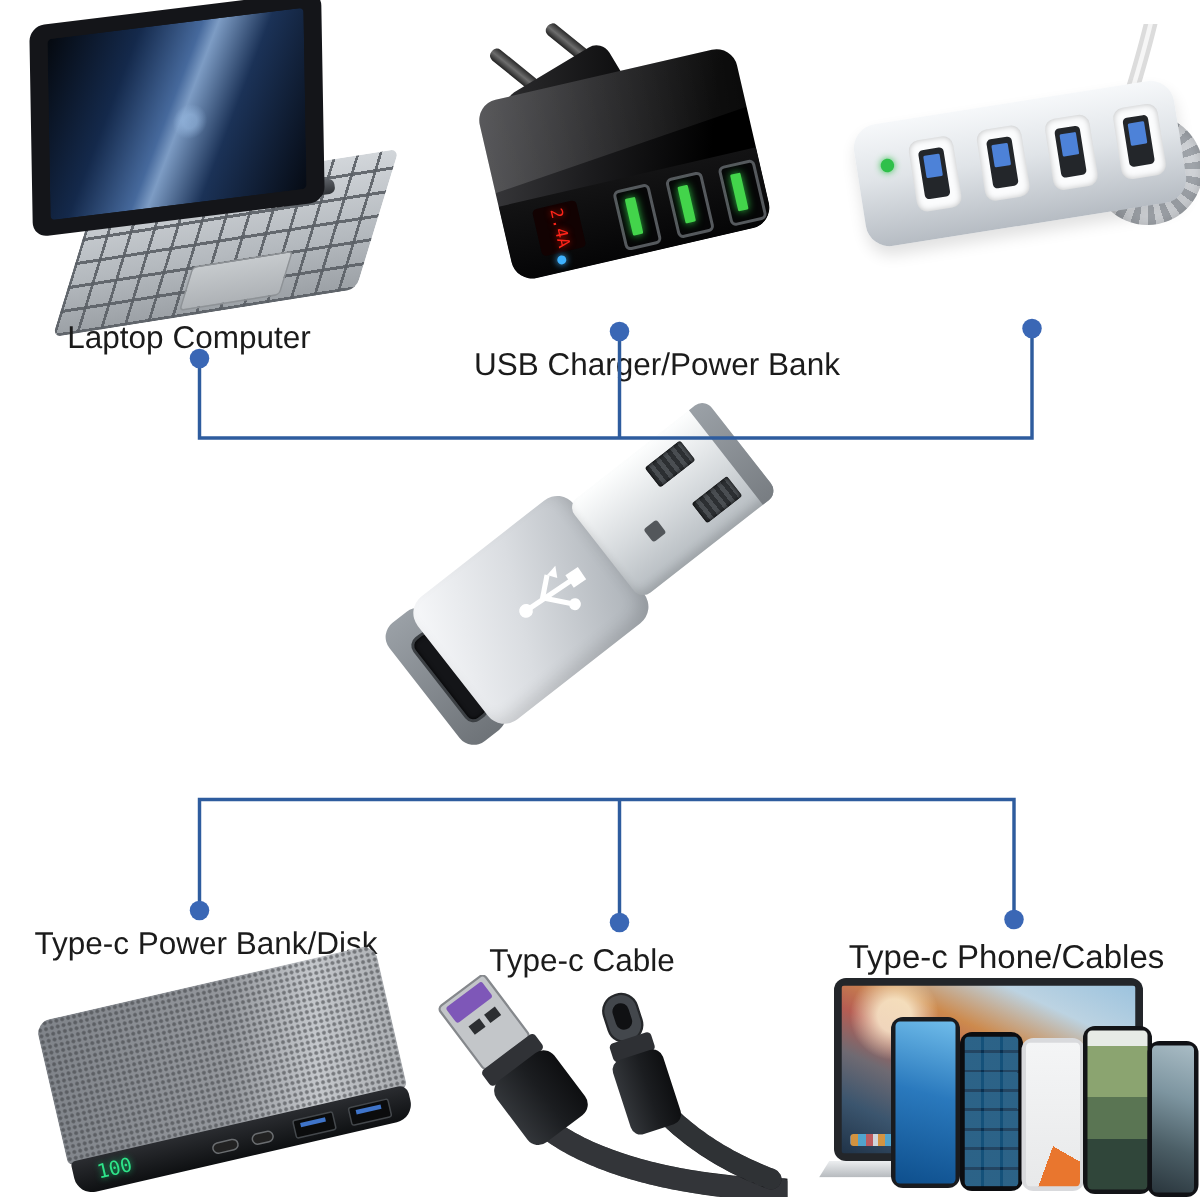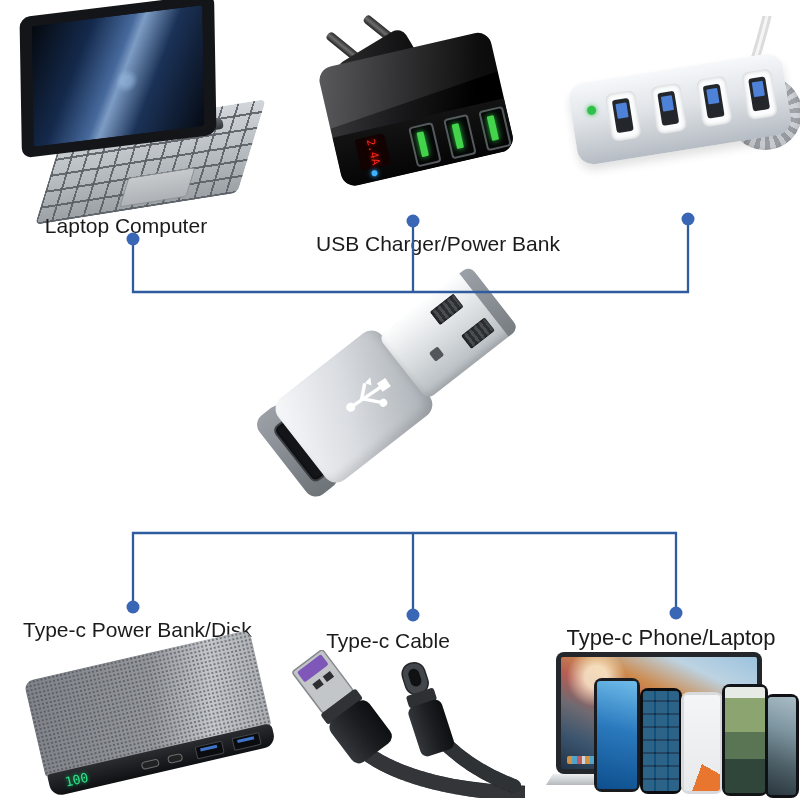--- a/index.html
+++ b/index.html
@@ -262,21 +262,21 @@
         <div class="ad-plug-edge"></div>
         <div class="ad-hole k1"></div>
         <div class="ad-hole k2"></div>
         <div class="ad-sq"></div>
       </div>
     </div>
   </div>
 
   <div class="label" style="left:23px;top:617px;width:220px;">Type-c Power Bank/Disk</div>
   <div class="label" style="left:288px;top:628px;width:200px;">Type-c Cable</div>
-  <div class="label big" style="left:551px;top:625px;width:240px;">Type-c Phone/Laptop</div>
+  <div class="label big" style="left:551px;top:625px;width:240px;">Type-c Phone/Cables</div>
 
   <div class="abs powerbank">
     <div class="pb-rot">
       <div class="pb-face"></div>
       <div class="pb-edge">
         <span class="pb-charge">100</span>
         <span class="pb-cport" style="right:118px;width:16px;"></span>
         <span class="pb-cport" style="right:94px;width:13px;"></span>
         <span class="pb-usb" style="right:52px;">
             <i></i>

